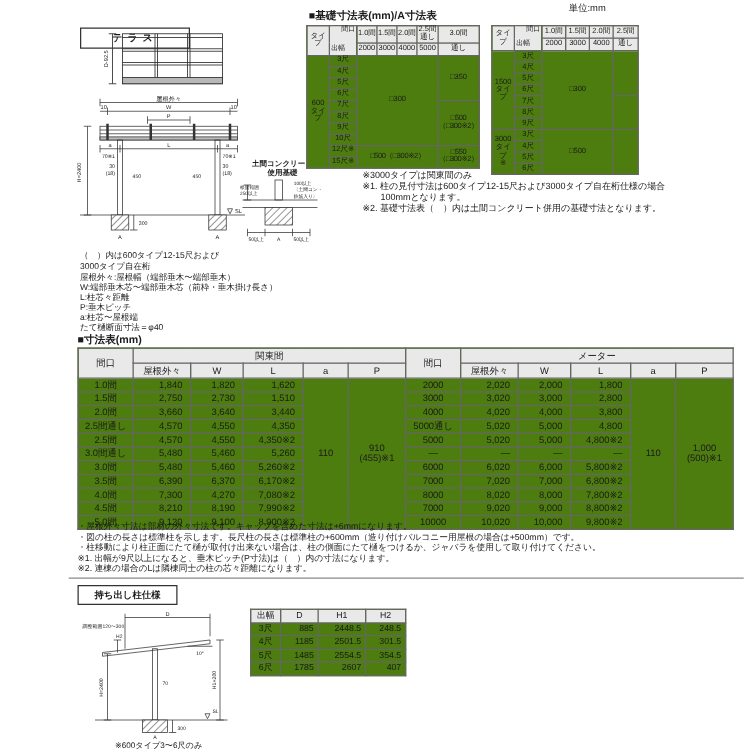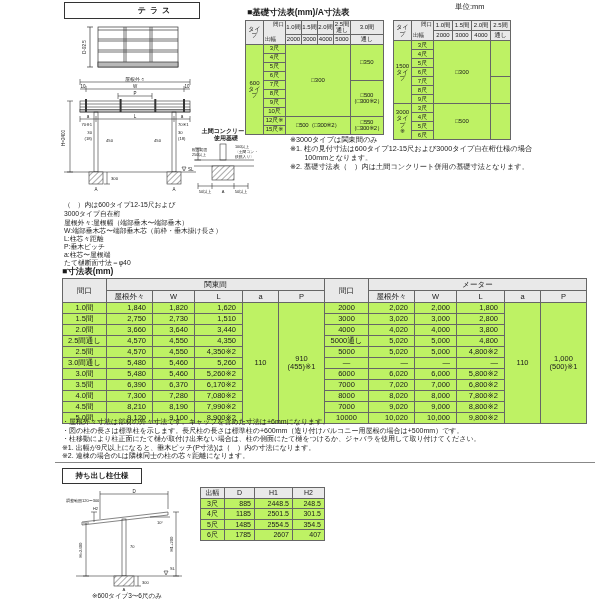--- a/index.html
+++ b/index.html
@@ -5,21 +5,21 @@
   html,body{margin:0;padding:0;}
   body{
     width:600px;height:600px;position:relative;background:#fff;
     font-family:"Liberation Sans","DejaVu Sans",sans-serif;color:#1a1a1a;
     overflow:hidden;
   }
   .abs{position:absolute;}
   .ttl{font-weight:bold;font-size:8.5px;}
   .boxlab{border:1px solid #333;text-align:center;font-size:8px;font-weight:bold;
     letter-spacing:4px;padding:2px 0;background:#fff;}
-  table{border-collapse:collapse;table-layout:fixed;background:#bef264;}
+  table{border-collapse:collapse;table-layout:fixed;background:#4d7c0f;}
   td{border:1px solid #666;padding:0;text-align:center;vertical-align:middle;
      overflow:visible;line-height:1.05;}
   .ft{font-size:6px;}
   .ft td{height:8px;}
   .ft td.hd{background:#e9e9e9;height:9px;}
   .dt{font-size:7.5px;}
   .dt td{height:10px;}
   .dt td.hd{background:#e9e9e9;height:11px;}
   .dt td.num{text-align:right;padding-right:6px;}
   .ct{font-size:7px;}
@@ -35,21 +35,21 @@
   .notes{font-size:7.2px;line-height:9px;white-space:nowrap;}
   .notes2{font-size:7px;line-height:8.5px;white-space:nowrap;}
   .legend{font-size:6.8px;line-height:7.9px;white-space:nowrap;}
   .cap{font-size:6.8px;line-height:8.5px;white-space:nowrap;}
   .rule{border-top:1px solid #888;height:0;}
   svg text{fill:#222;}
 </style>
 </head>
 <body>
 
-<div class="abs boxlab" style="left:64px;top:2px;width:86px;padding-left:48px;">テラス</div>
+<div class="abs boxlab" style="left:64px;top:22px;width:86px;">テラス</div>
 
 <svg class="abs" style="left:82px;top:24px" width="100" height="48" viewBox="0 0 100 48">
   <g stroke="#333" stroke-width="0.7" fill="none">
     <rect x="16" y="3" width="80" height="40"></rect>
     <line x1="42" y1="3" x2="42" y2="43"></line>
       <line x1="44" y1="3" x2="44" y2="43"></line>
     <line x1="68" y1="3" x2="68" y2="43"></line>
       <line x1="70" y1="3" x2="70" y2="43"></line>
     <line x1="16" y1="6" x2="96" y2="6"></line>
     <line x1="16" y1="15" x2="96" y2="15"></line>
@@ -439,21 +439,21 @@
         <td class="num">6,370</td>
         <td class="num">6,170※2</td>
         <td>7000</td>
         <td class="num">7,020</td>
         <td class="num">7,000</td>
         <td class="num">6,800※2</td>
       </tr>
       <tr>
         <td>4.0間</td>
         <td class="num">7,300</td>
-        <td class="num">7,280</td>
+        <td class="num">4,270</td>
         <td class="num">7,080※2</td>
         <td>8000</td>
         <td class="num">8,020</td>
         <td class="num">8,000</td>
         <td class="num">7,800※2</td>
       </tr>
       <tr>
         <td>4.5間</td>
         <td class="num">8,210</td>
         <td class="num">8,190</td>

